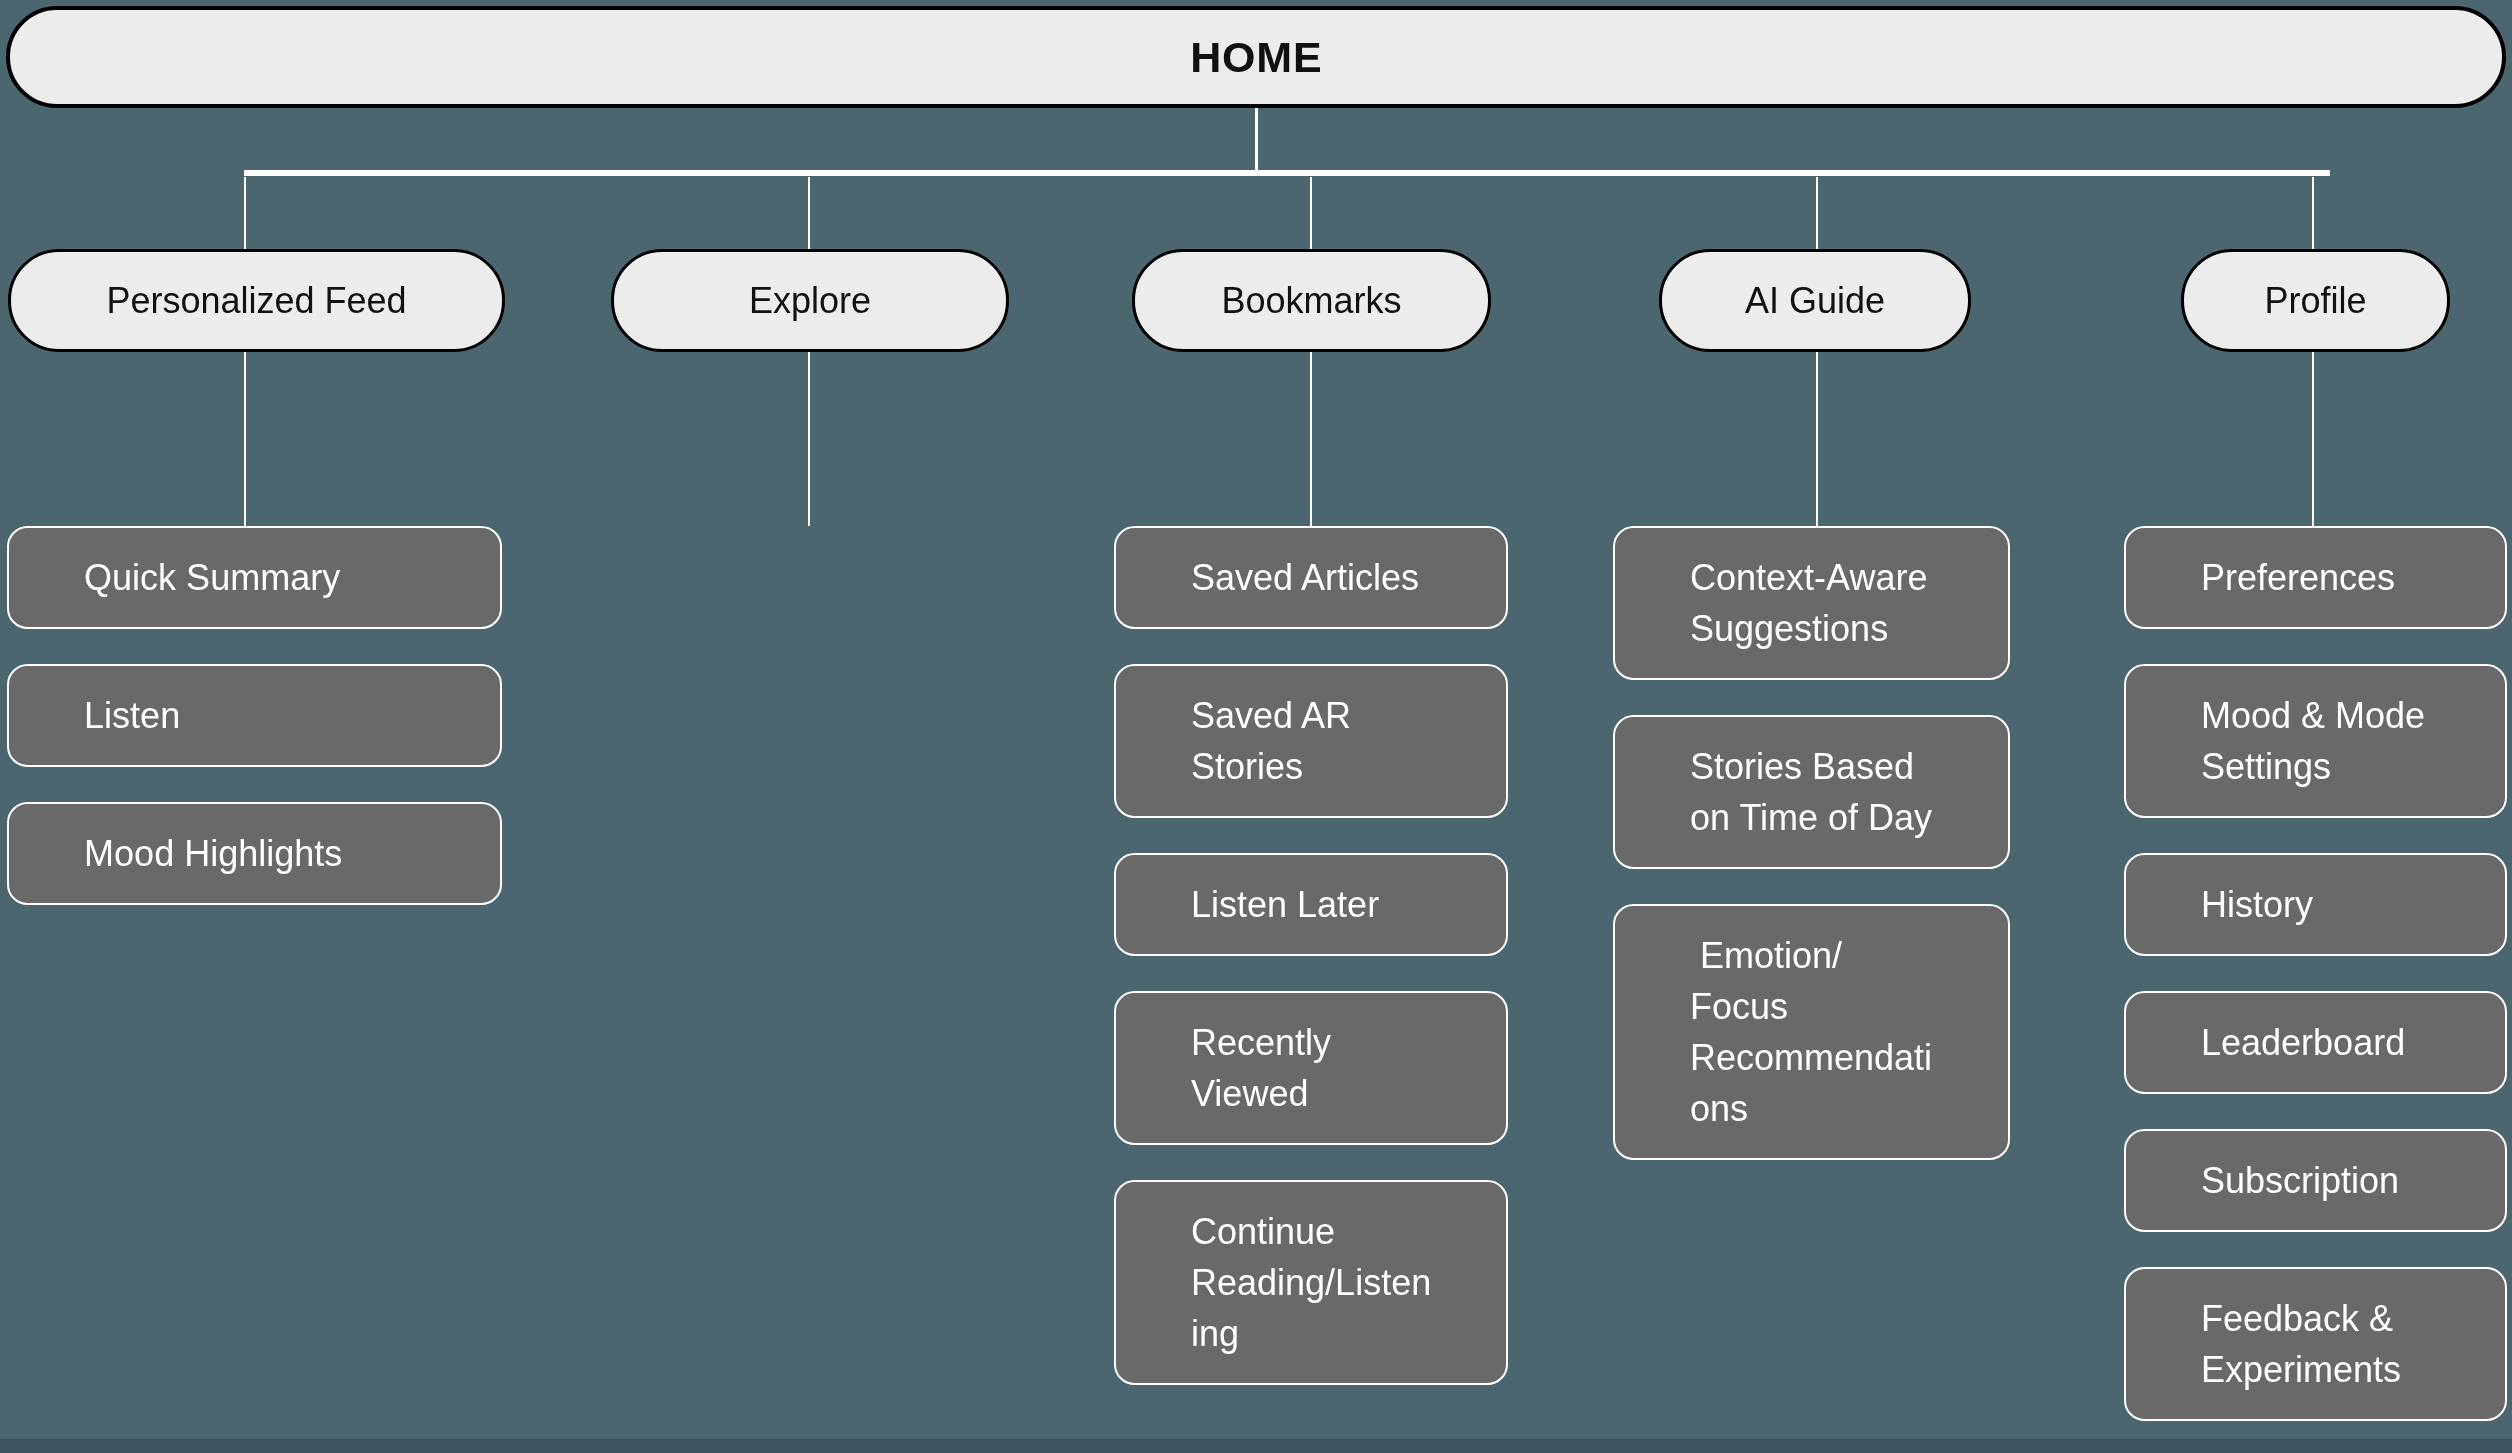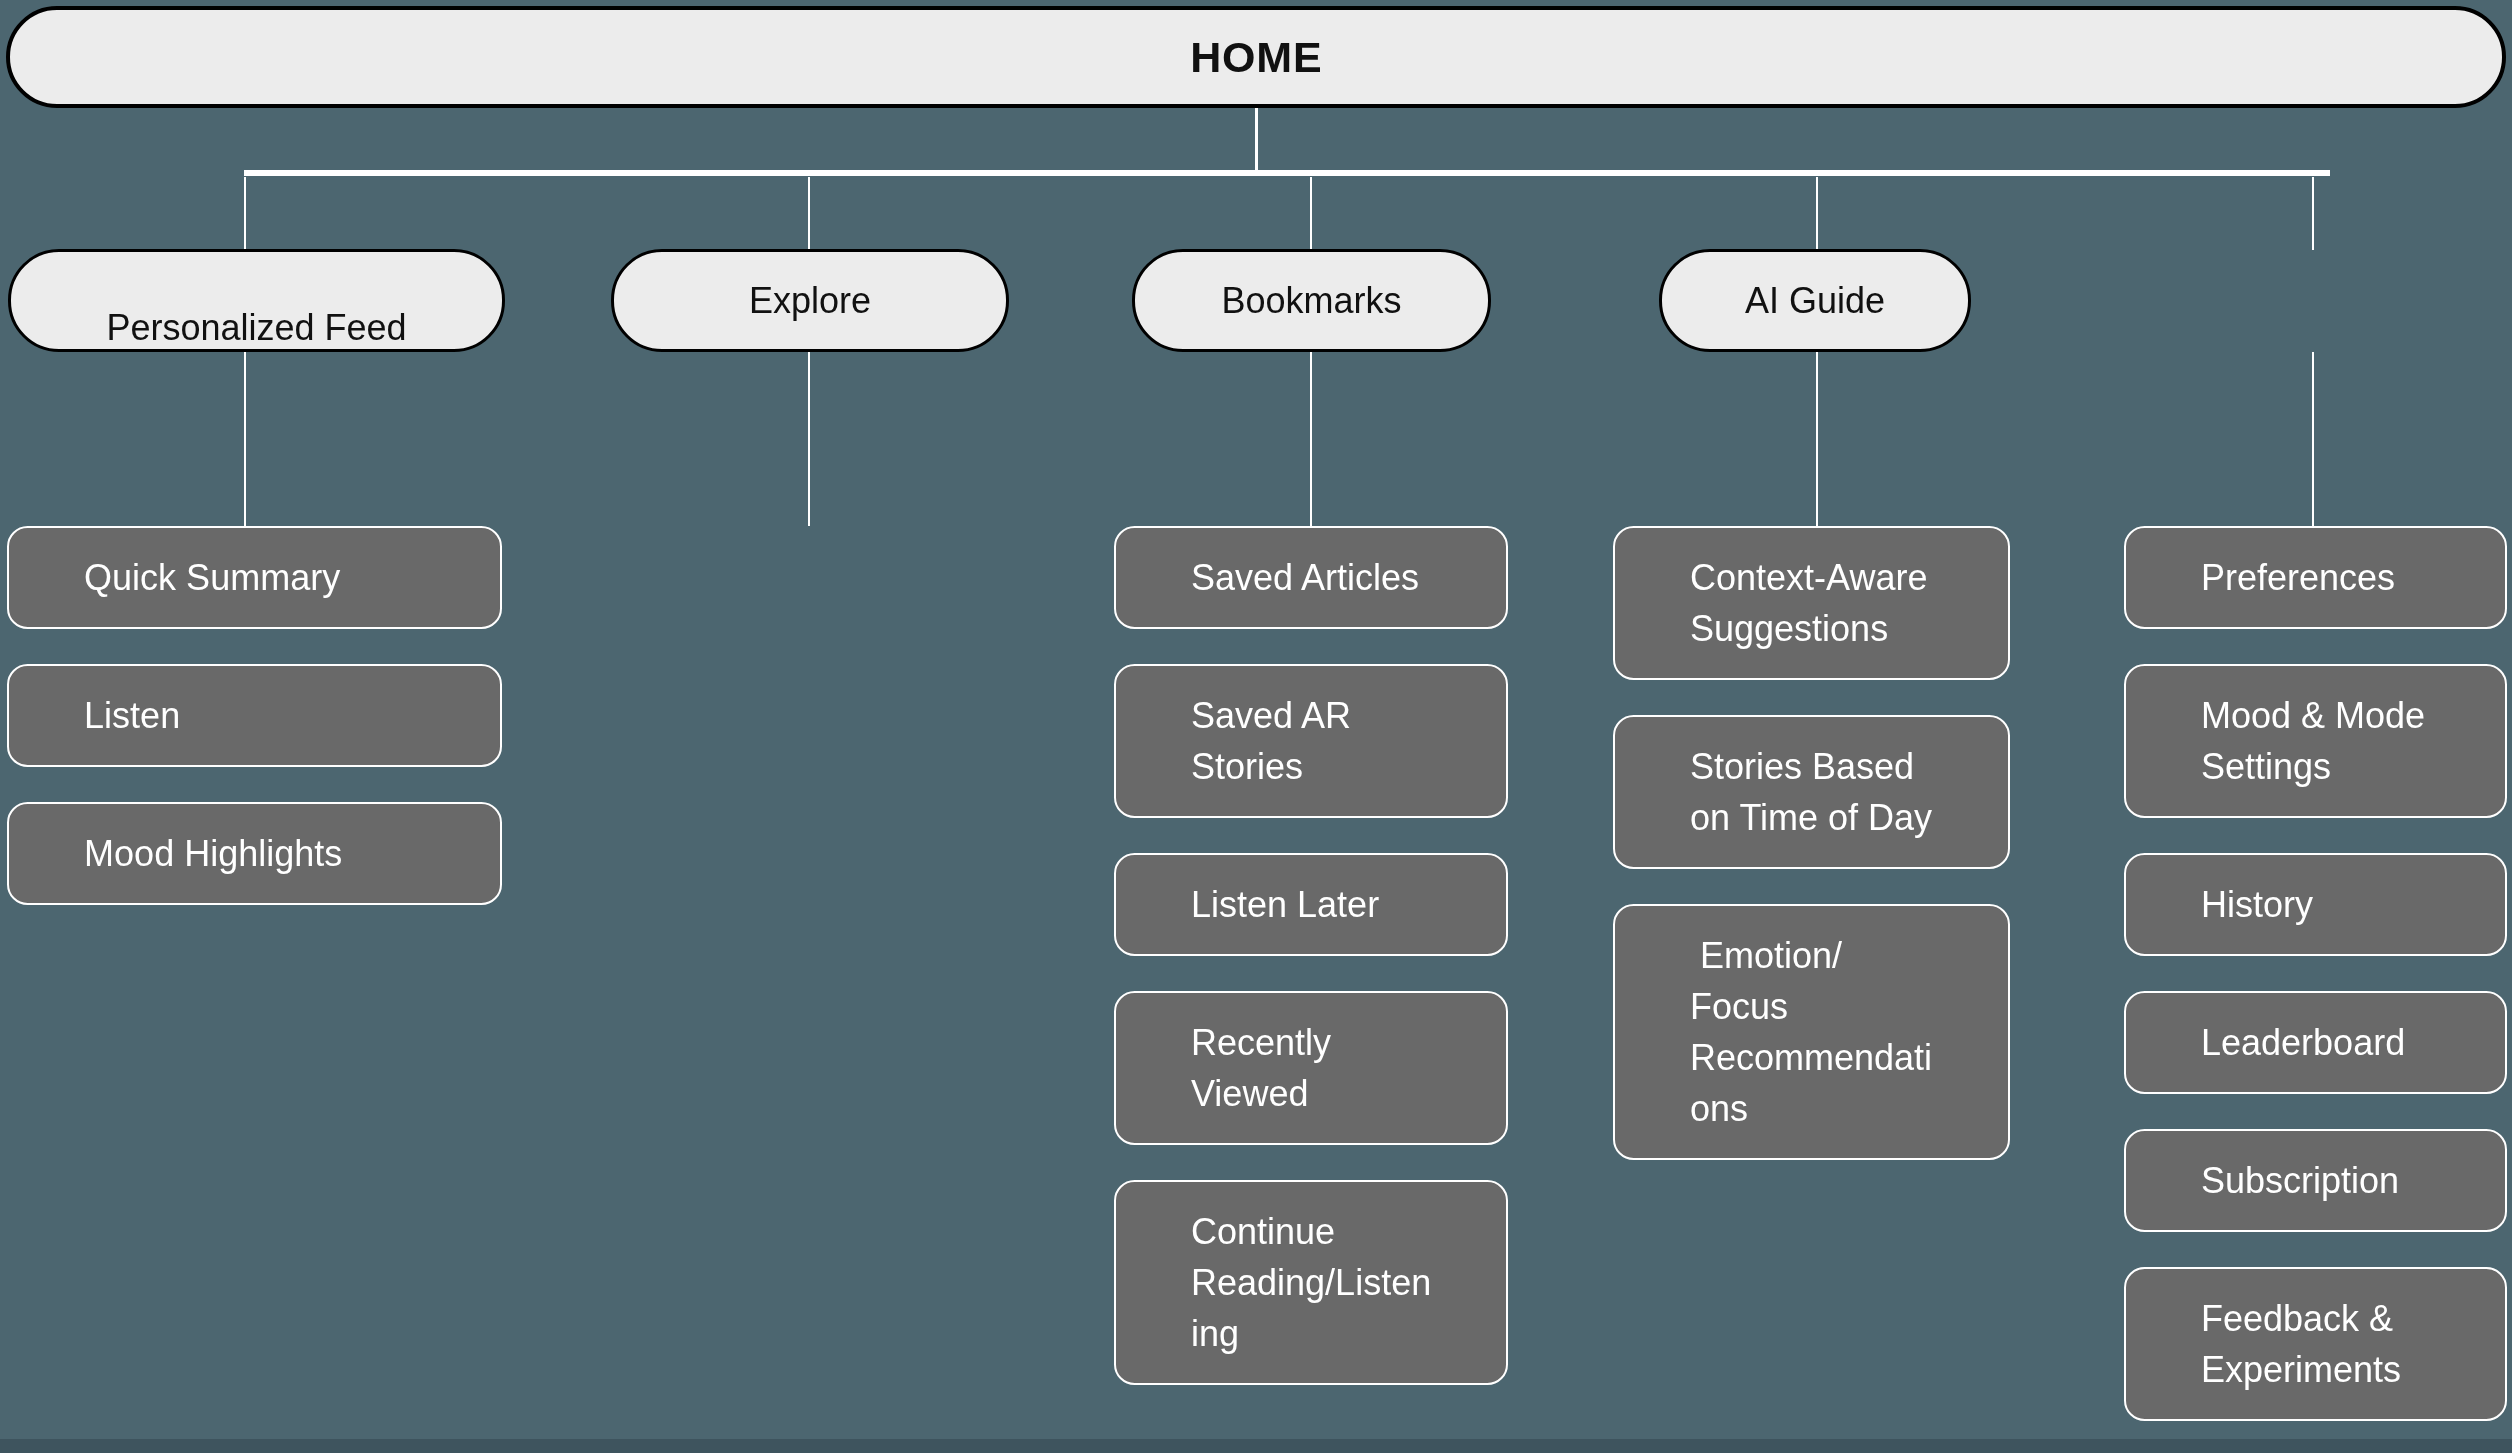--- a/index.html
+++ b/index.html
@@ -35,21 +35,21 @@
     display:flex;align-items:center;justify-content:center;
     color:#111111;
     box-sizing:border-box;
   }
   .pill-root{
     left:6.3px;top:6.3px;width:2500px;height:102px;
     border-width:4px;border-radius:52px;
     font-weight:bold;font-size:43px;letter-spacing:0.8px;
   }
   .branch-pill{top:249px;height:103px;font-size:36px;border-radius:51px;}
-  .pill-1{left:8px;width:497px;align-items:flex-end;}
+  .pill-1{left:8px;width:497px;}
   .pill-2{left:611px;width:398px;}
   .pill-3{left:1132px;width:359px;}
   .pill-4{left:1659px;width:312px;}
   .pill-5{left:2181px;width:269px;}
 
   
   .col{
     position:absolute;top:526px;
     display:flex;flex-direction:column;gap:35px;
   }
@@ -108,20 +108,23 @@
   </div>
   <div class="pill branch-pill pill-2">
     <span>Explore</span>
   </div>
   <div class="pill branch-pill pill-3">
     <span>Bookmarks</span>
   </div>
   <div class="pill branch-pill pill-4">
     <span>AI Guide</span>
   </div>
+  <div class="pill branch-pill pill-5">
+    <span>Profile</span>
+  </div>
 
   <div class="col col-1">
     <div class="node">
       <span class="node-label">Quick Summary</span>
     </div>
     <div class="node">
       <span class="node-label">Listen</span>
     </div>
     <div class="node">
       <span class="node-label">Mood Highlights</span>

